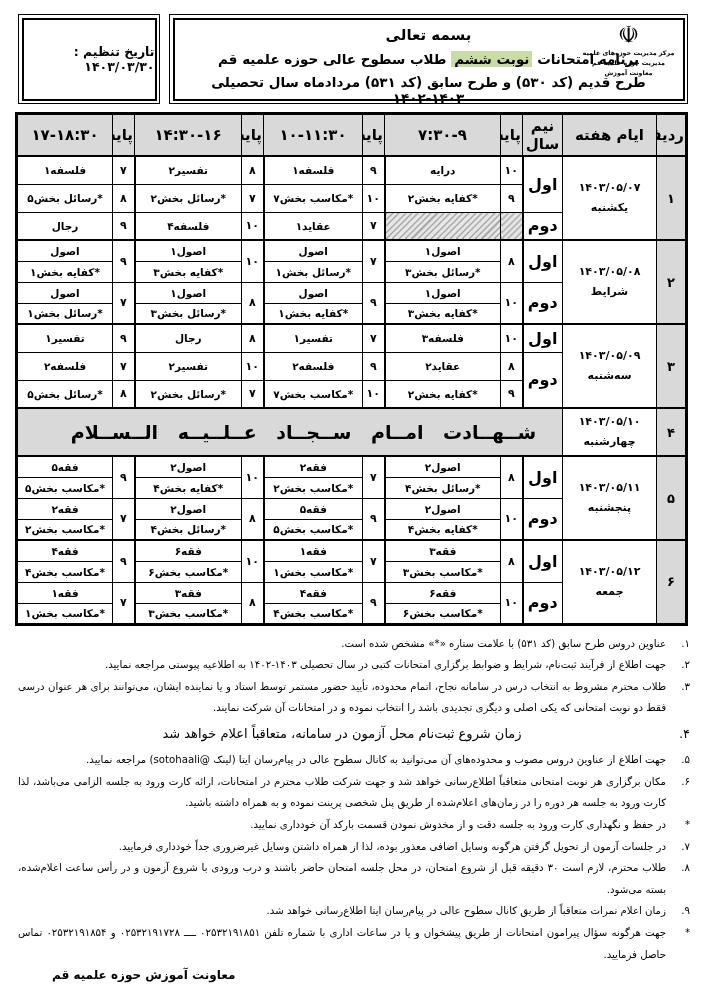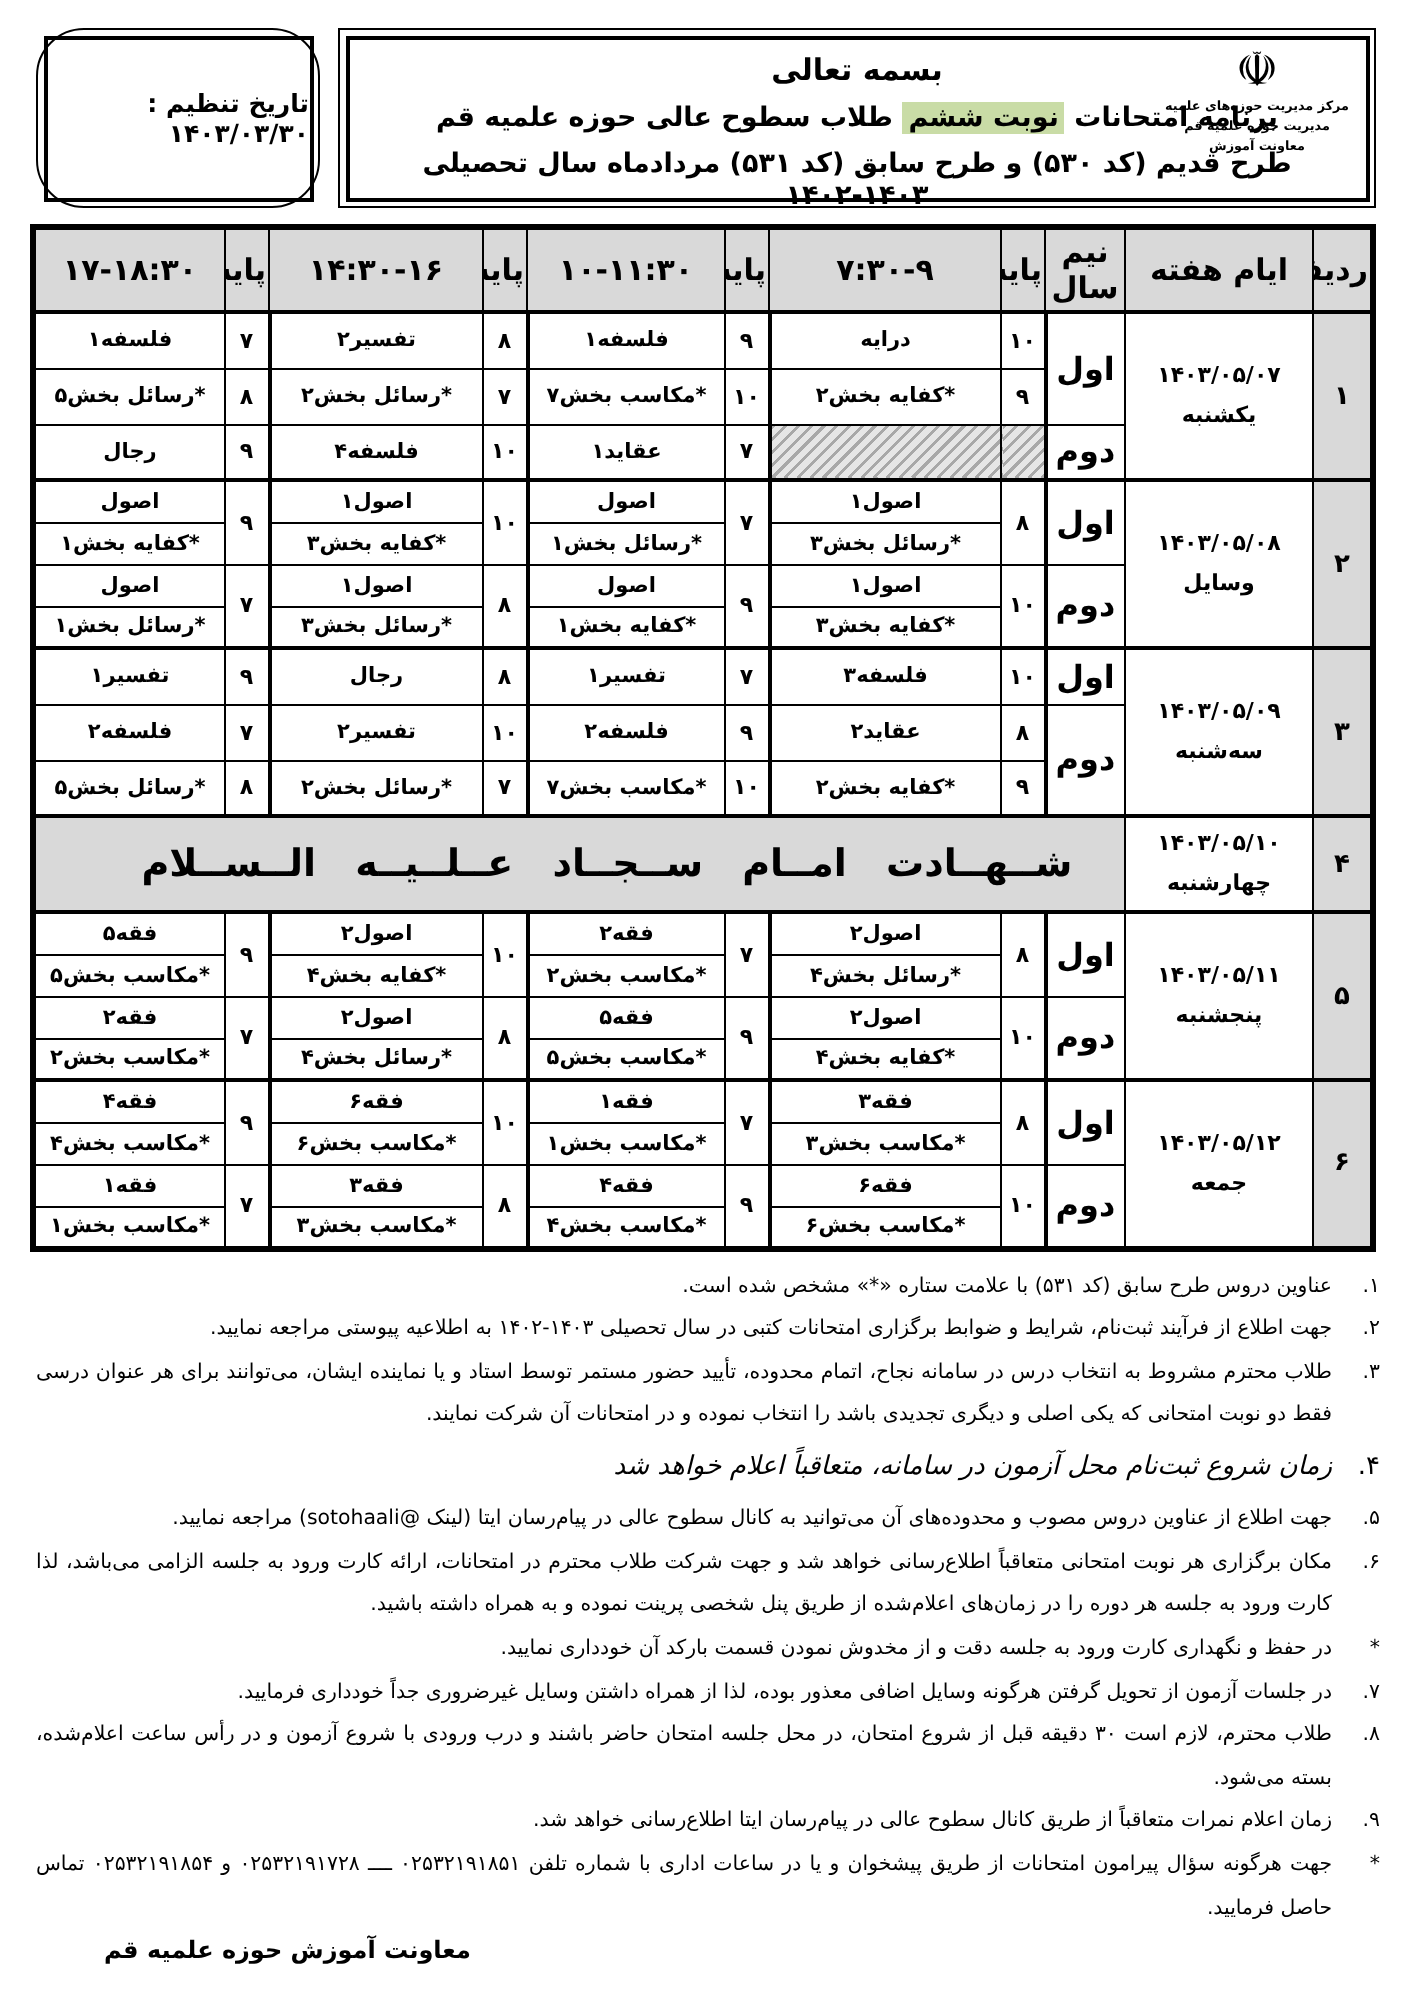--- a/index.html
+++ b/index.html
@@ -3,21 +3,21 @@
 <meta charset="utf-8">
 <style>
   html,body{margin:0;padding:0;background:#fff;}
   .page{position:relative;width:706px;height:1000px;background:#fff;direction:rtl;
         font-family:"DejaVu Sans",sans-serif;color:#000;overflow:hidden;}
   
   .header-row{display:flex;gap:9px;padding:14px 18px 0 18px;}
   .dbox{border:1.5px solid #000;padding:2.5px;box-sizing:border-box;height:90px;}
   .dbox-inner{border:2.5px solid #000;height:100%;box-sizing:border-box;position:relative;}
   .titlebox{flex:1;}
-  .datebox{width:142px;flex:none;border-radius:24px;}
+  .datebox{width:142px;flex:none;}
   .datebox .dbox-inner{display:flex;align-items:center;justify-content:center;
         font-weight:bold;font-size:12.5px;}
   .titlebox .dbox-inner{text-align:center;padding-top:4px;}
   .basmala{font-weight:bold;font-size:15px;margin-top:2px;}
   .title-line{font-weight:bold;font-size:13.5px;margin-top:7px;}
   .hl{padding:0 3px;background:var(--hl,#c9dca6);}
   .logo{position:absolute;right:7px;top:3px;width:94px;text-align:center;line-height:1;}
   .emblem{font-size:24px;}
   .logo-line{font-size:6.4px;font-weight:bold;margin-top:3.5px;}
   
@@ -35,21 +35,21 @@
   .sched .hatch{background:repeating-linear-gradient(135deg,#a8a8a8 0 1.5px,#e6e6e6 1.5px 4.5px);}
   .sched .holiday{background:var(--gray,#d9d9d9);font-size:19px;word-spacing:13px;padding-left:28px;}
   .ltr{direction:ltr;unicode-bidi:isolate;}
   
   .notes{padding:7px 16px 0 14px;}
   .notes-heading{font-weight:bold;font-size:10.5px;margin-bottom:1px;}
   .note{display:flex;font-size:10.2px;line-height:2.12;}
   .note .marker{flex:0 0 24px;text-align:right;padding-left:4px;box-sizing:border-box;}
   .note .ntext{flex:1;text-align:justify;padding-left:4px;}
   .note.em{font-size:13px;line-height:1.85;margin:3px 0;}
-  .note.em .ntext{text-align:right;font-style:italic;}
+  .note.em .ntext{text-align:center;}
   .footer{position:absolute;bottom:18px;left:52px;font-weight:bold;font-size:12px;}
 </style>
 </head>
 <body>
 
 <div class="page">
 
   <div class="header-row">
     <div class="dbox titlebox">
       <div class="dbox-inner">
@@ -139,21 +139,21 @@
           <td class="subj">عقاید۱</td>
           <td class="grade">۱۰</td>
           <td class="subj">فلسفه۴</td>
           <td class="grade">۹</td>
           <td class="subj">رجال</td>
         </tr>
         <tr class="blockstart" style="height: 21px;">
           <td class="rownum" rowspan="4">۲</td>
           <td class="datecell" rowspan="4">
             <div class="ltr">۱۴۰۳/۰۵/۰۸</div>
-            <div>وسایل</div>
+            <div>شرایط</div>
           </td>
           <td class="semcell" rowspan="2">اول</td>
           <td class="grade" rowspan="2">۸</td>
           <td class="subj">اصول۱</td>
           <td class="grade" rowspan="2">۷</td>
           <td class="subj">اصول</td>
           <td class="grade" rowspan="2">۱۰</td>
           <td class="subj">اصول۱</td>
           <td class="grade" rowspan="2">۹</td>
           <td class="subj">اصول</td>

